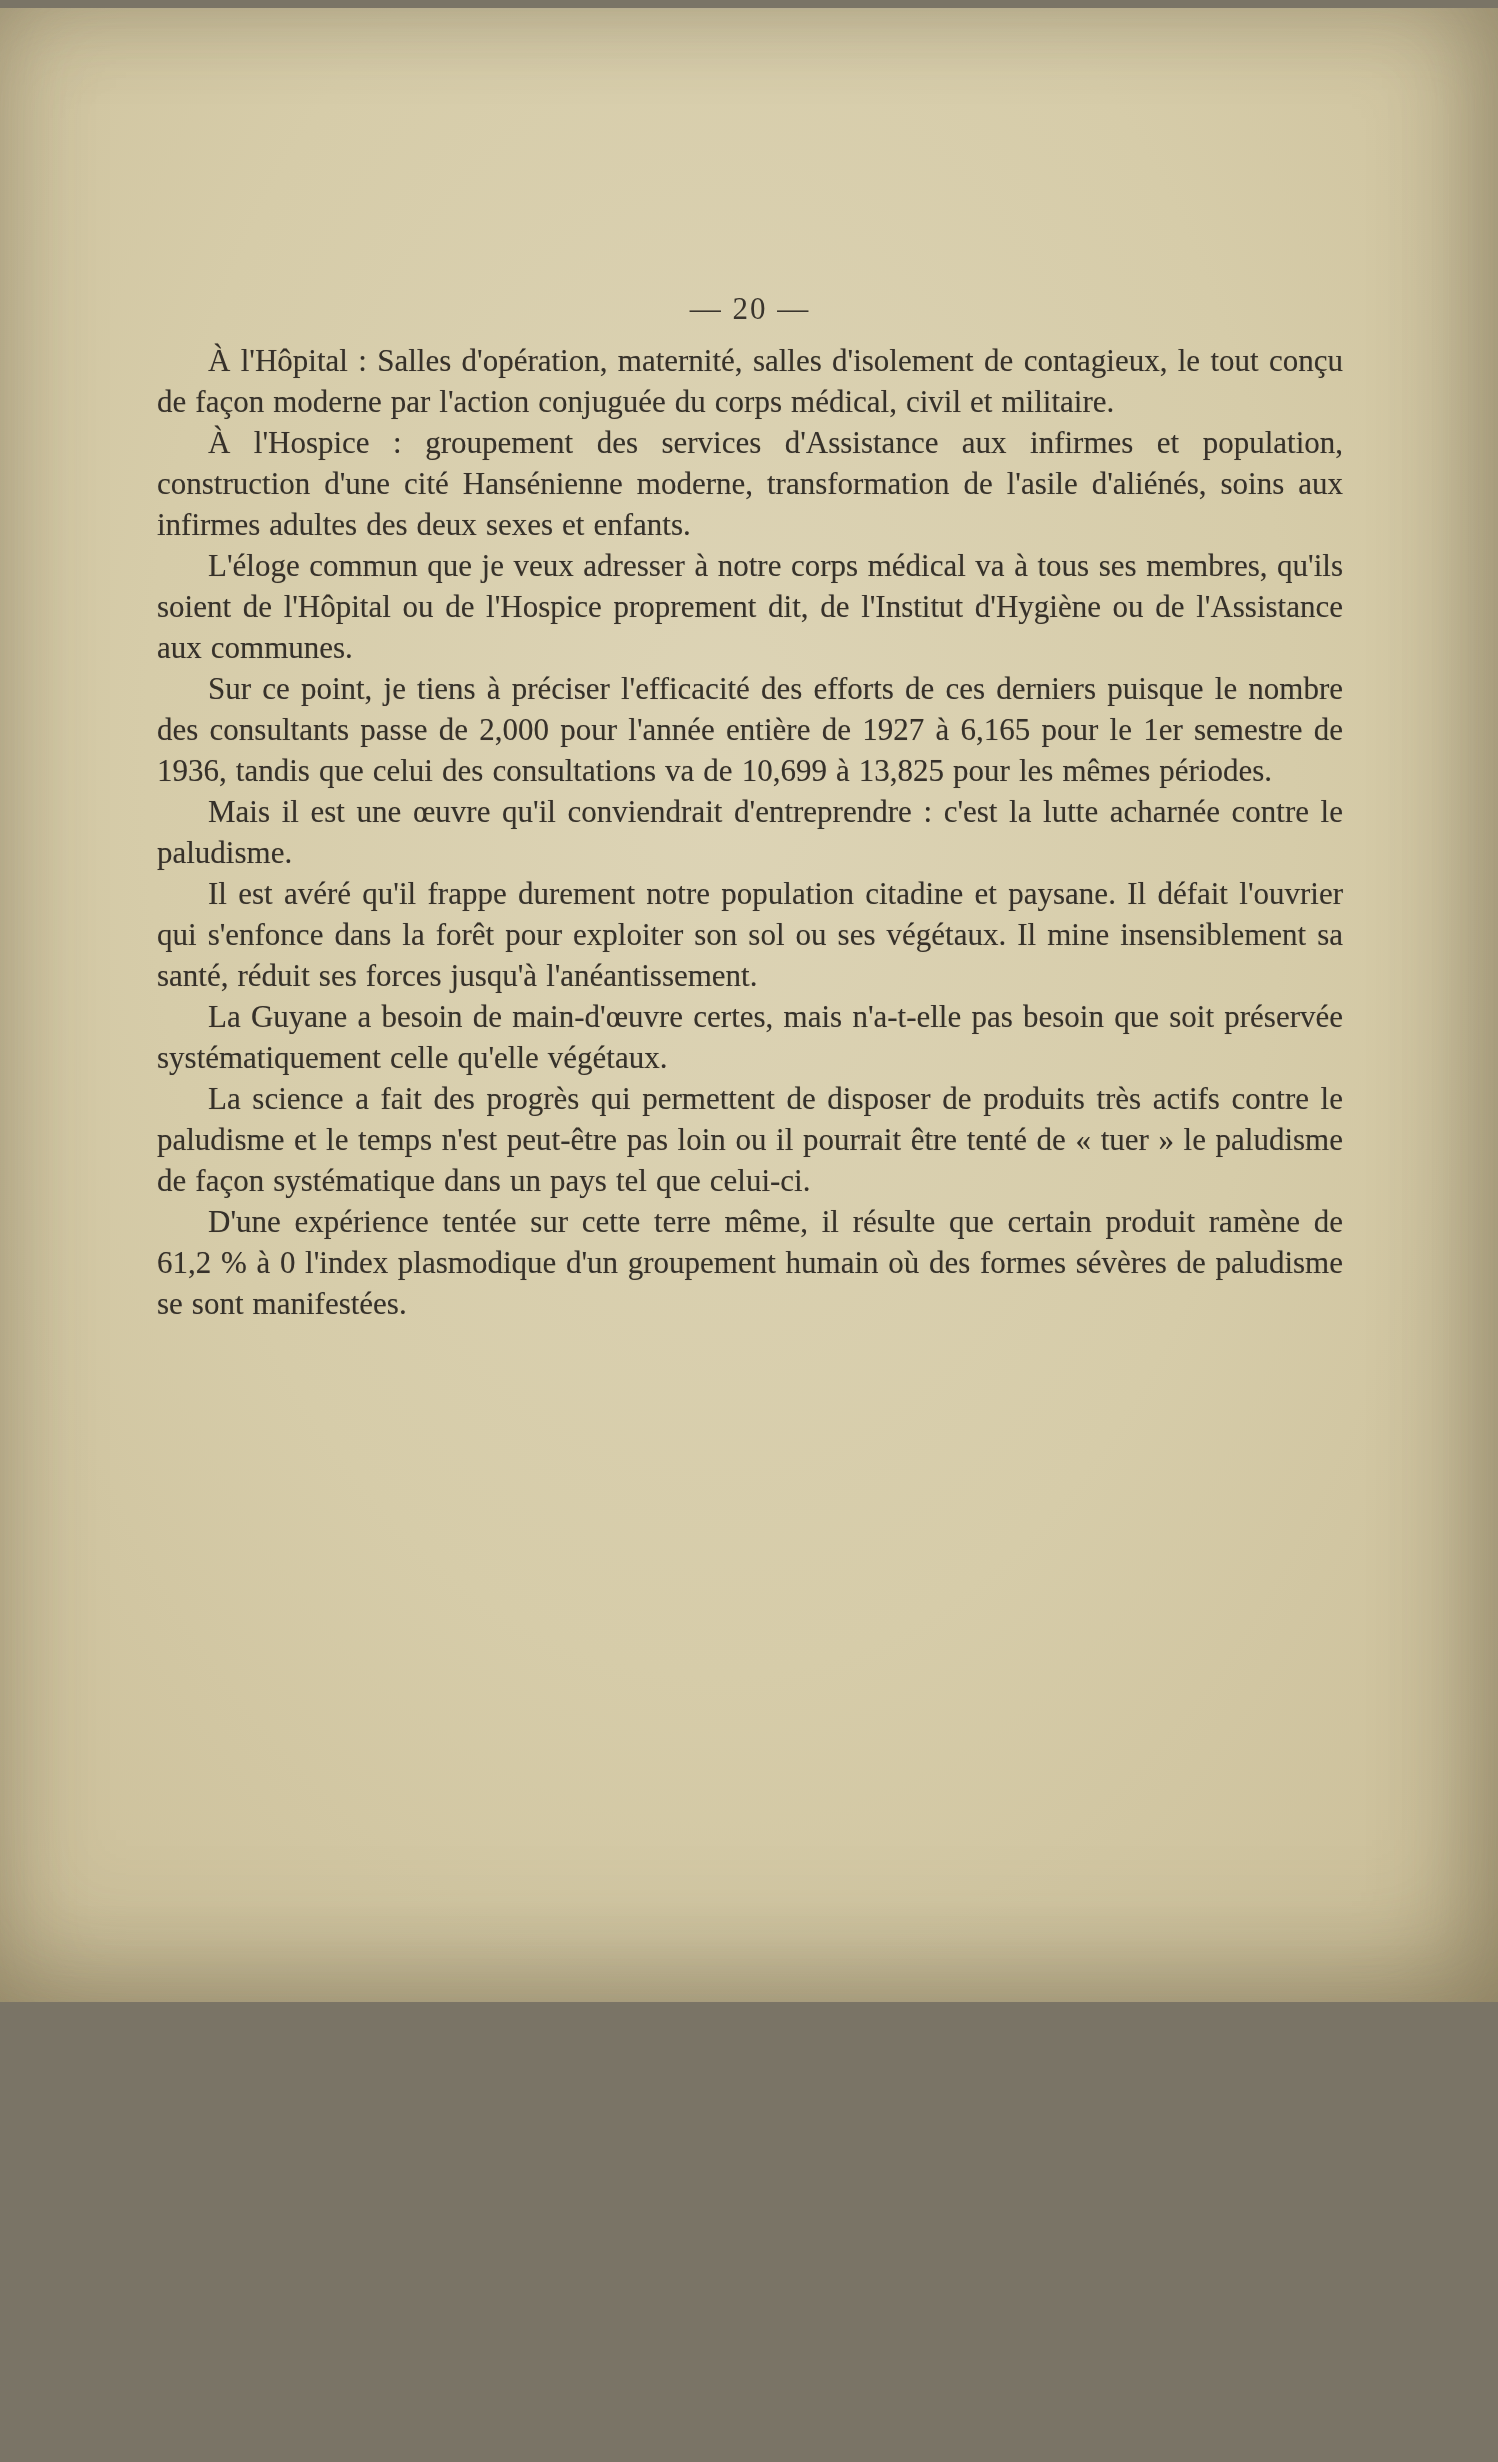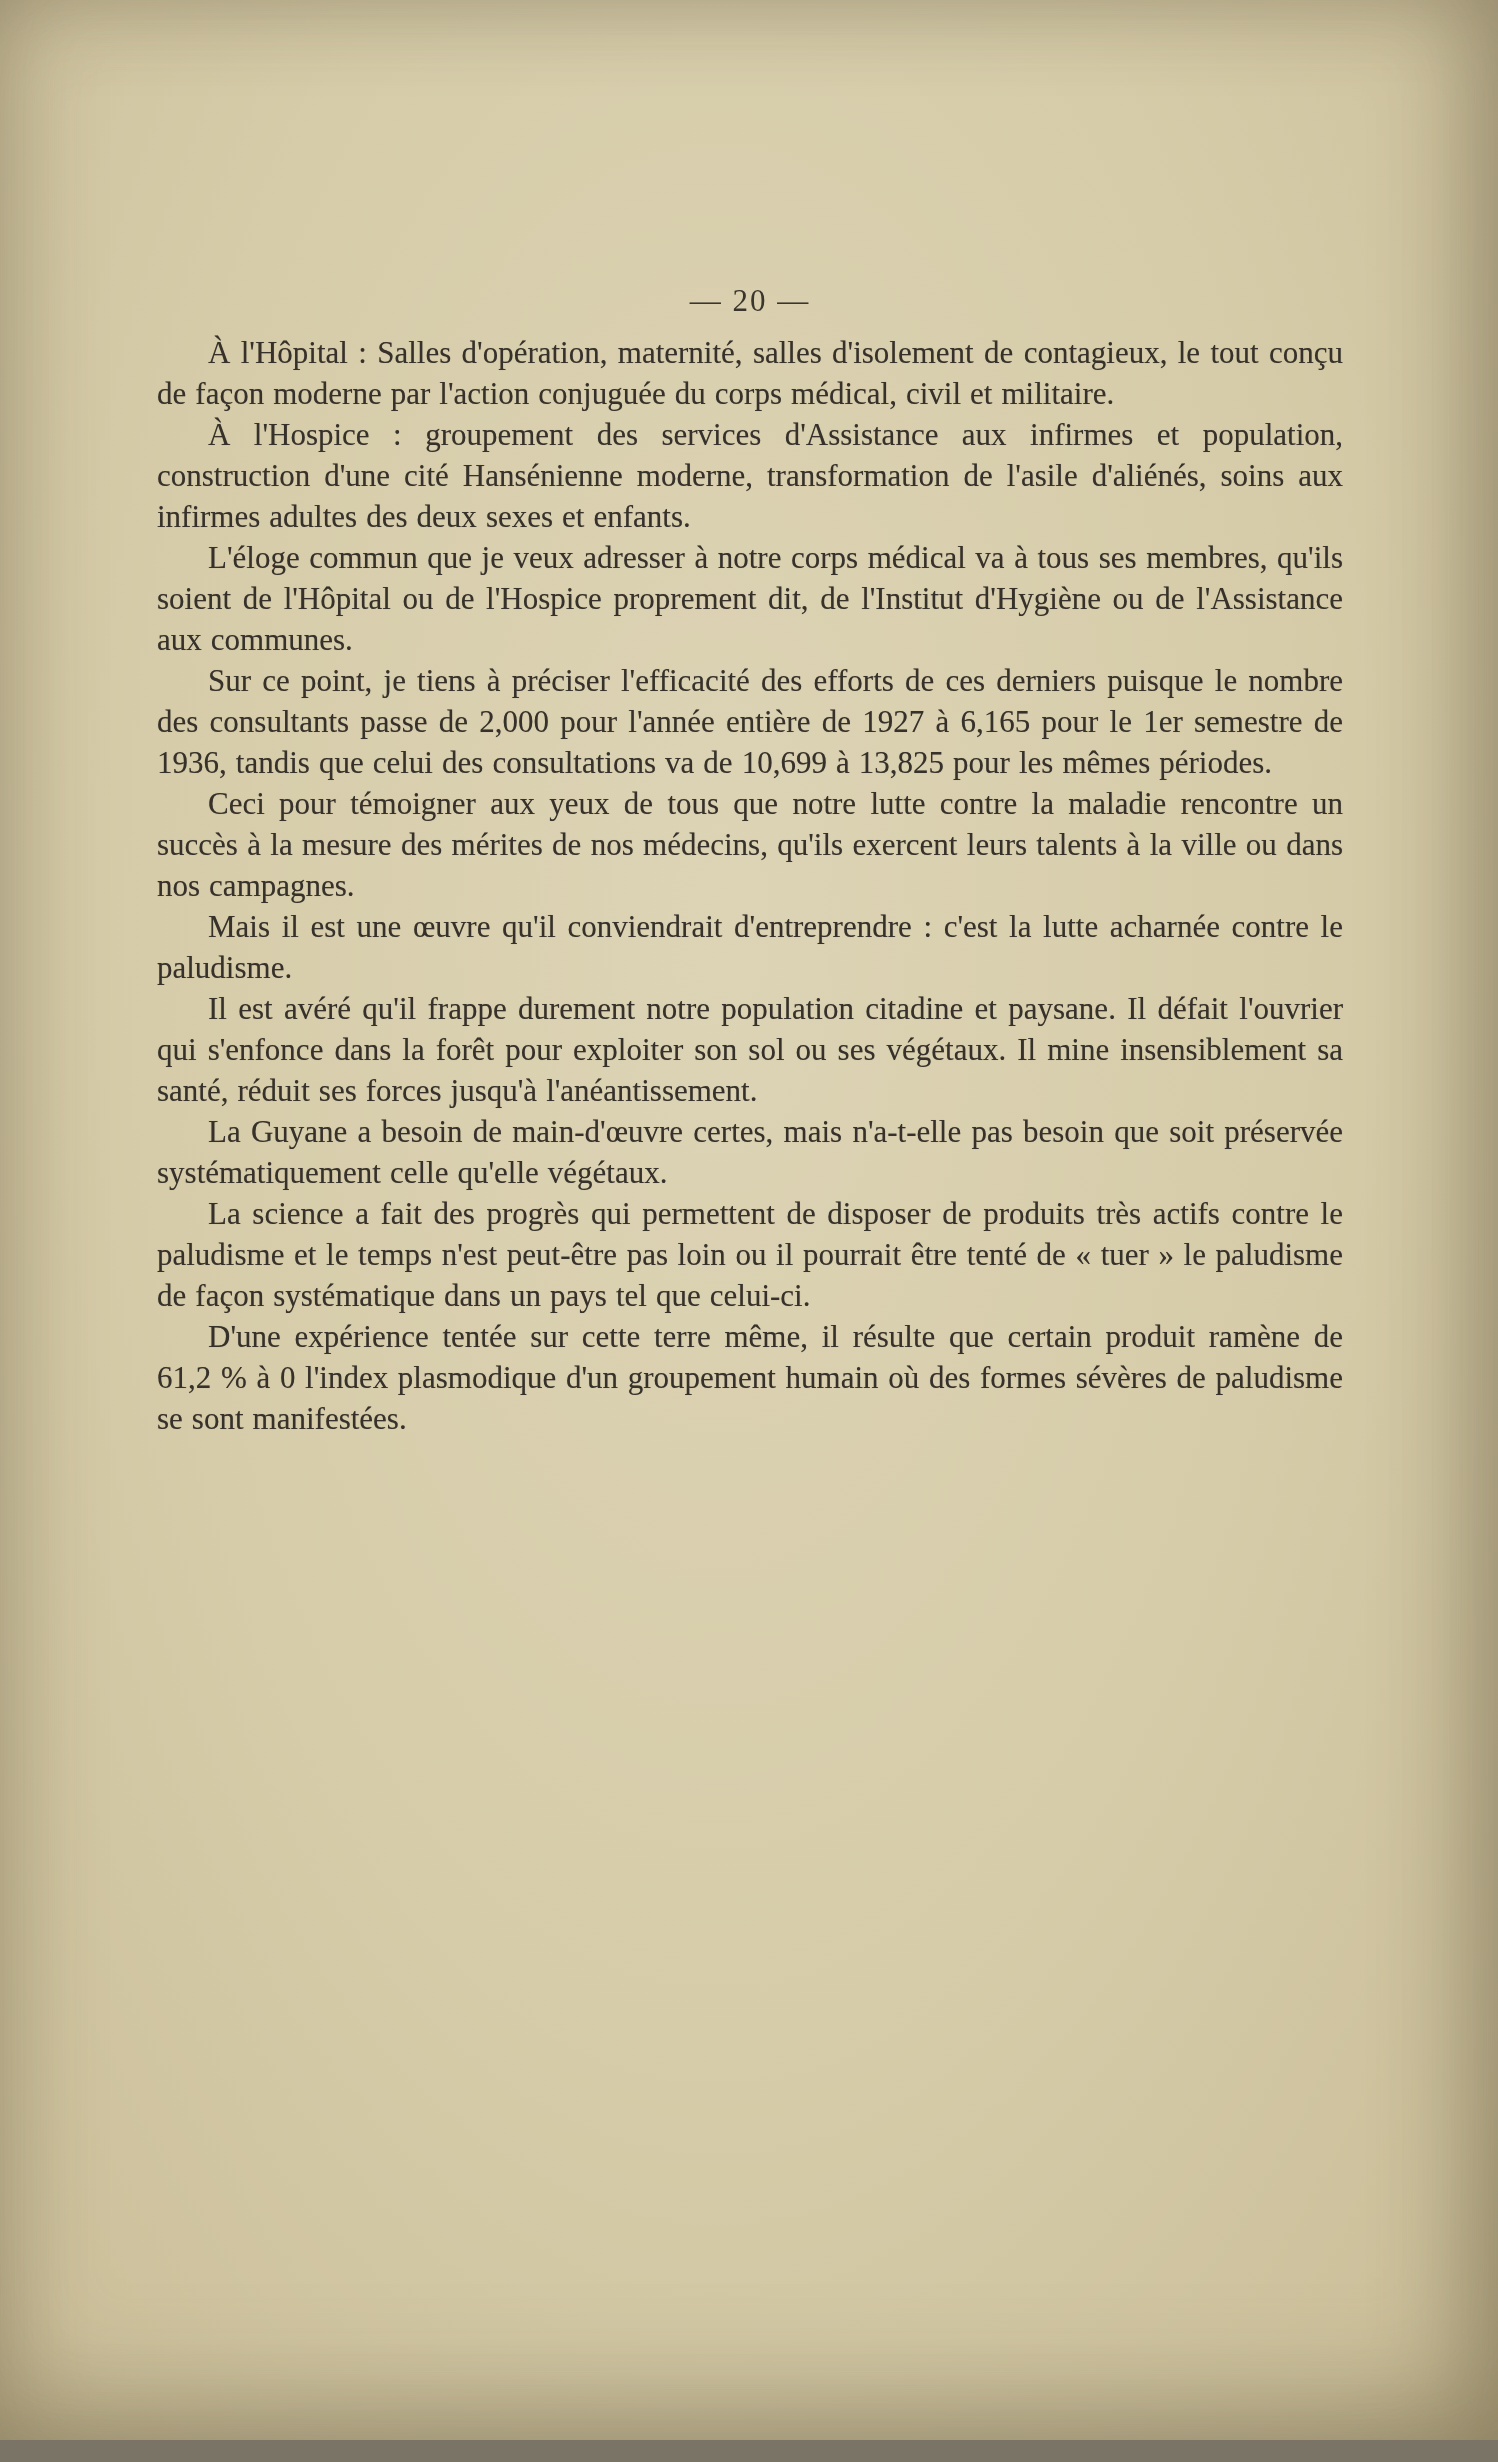--- a/index.html
+++ b/index.html
@@ -3,22 +3,22 @@
 <meta charset="utf-8">
 <style>
   html, body {
     margin: 0;
     padding: 0;
     background: #7a7466;
   }
   .page {
     position: relative;
     width: 1498px;
-    height: 2440px;
-    margin: 0 auto;
+    height: 1994px;
+    margin: 8px auto;
     background:
       radial-gradient(ellipse at 48% 38%, #ddd4b6 0%, #d6cca9 52%, #cdc19c 88%, #c3b68f 100%);
     box-shadow:
       inset -36px 0 91px rgba(96, 86, 62, 0.30),
       inset 0 -46px 105px rgba(96, 86, 62, 0.28),
       inset 19.6px 13px 78px rgba(120, 110, 84, 0.12);
     font-family: "Liberation Serif", "DejaVu Serif", serif;
     color: #36312a;
     overflow: hidden;
   }
@@ -49,21 +49,20 @@
 </head>
 <body>
 
 <div class="page">
   <div class="text-block">
     <div class="page-number">— 20 —</div>
     <p class="para">À l'Hôpital : Salles d'opération, maternité, salles d'isolement de contagieux, le tout conçu de façon moderne par l'action conjuguée du corps médical, civil et militaire.</p>
     <p class="para">À l'Hospice : groupement des services d'Assistance aux infirmes et population, construction d'une cité Hansénienne moderne, transformation de l'asile d'aliénés, soins aux infirmes adultes des deux sexes et enfants.</p>
     <p class="para">L'éloge commun que je veux adresser à notre corps médical va à tous ses membres, qu'ils soient de l'Hôpital ou de l'Hospice proprement dit, de l'Institut d'Hygiène ou de l'Assistance aux communes.</p>
     <p class="para">Sur ce point, je tiens à préciser l'efficacité des efforts de ces derniers puisque le nombre des consultants passe de 2,000 pour l'année entière de 1927 à 6,165 pour le 1er semestre de 1936, tandis que celui des consultations va de 10,699 à 13,825 pour les mêmes périodes.</p>
-    <p class="para">Ceci pour témoigner aux yeux de tous que notre lutte contre la maladie rencontre un succès à la mesure des mérites de nos médecins, qu'ils exercent leurs talents à la ville ou dans nos campagnes.</p>
     <p class="para">Mais il est une œuvre qu'il conviendrait d'entreprendre : c'est la lutte acharnée contre le paludisme.</p>
     <p class="para">Il est avéré qu'il frappe durement notre population citadine et paysane. Il défait l'ouvrier qui s'enfonce dans la forêt pour exploiter son sol ou ses végétaux. Il mine insensiblement sa santé, réduit ses forces jusqu'à l'anéantissement.</p>
     <p class="para">La Guyane a besoin de main-d'œuvre certes, mais n'a-t-elle pas besoin que soit préservée systématiquement celle qu'elle végétaux.</p>
     <p class="para">La science a fait des progrès qui permettent de disposer de produits très actifs contre le paludisme et le temps n'est peut-être pas loin ou il pourrait être tenté de « tuer » le paludisme de façon systématique dans un pays tel que celui-ci.</p>
     <p class="para">D'une expérience tentée sur cette terre même, il résulte que certain produit ramène de 61,2 % à 0 l'index plasmodique d'un groupement humain où des formes sévères de paludisme se sont manifestées.</p>
   </div>
 </div>
 
 
 </body></html>

